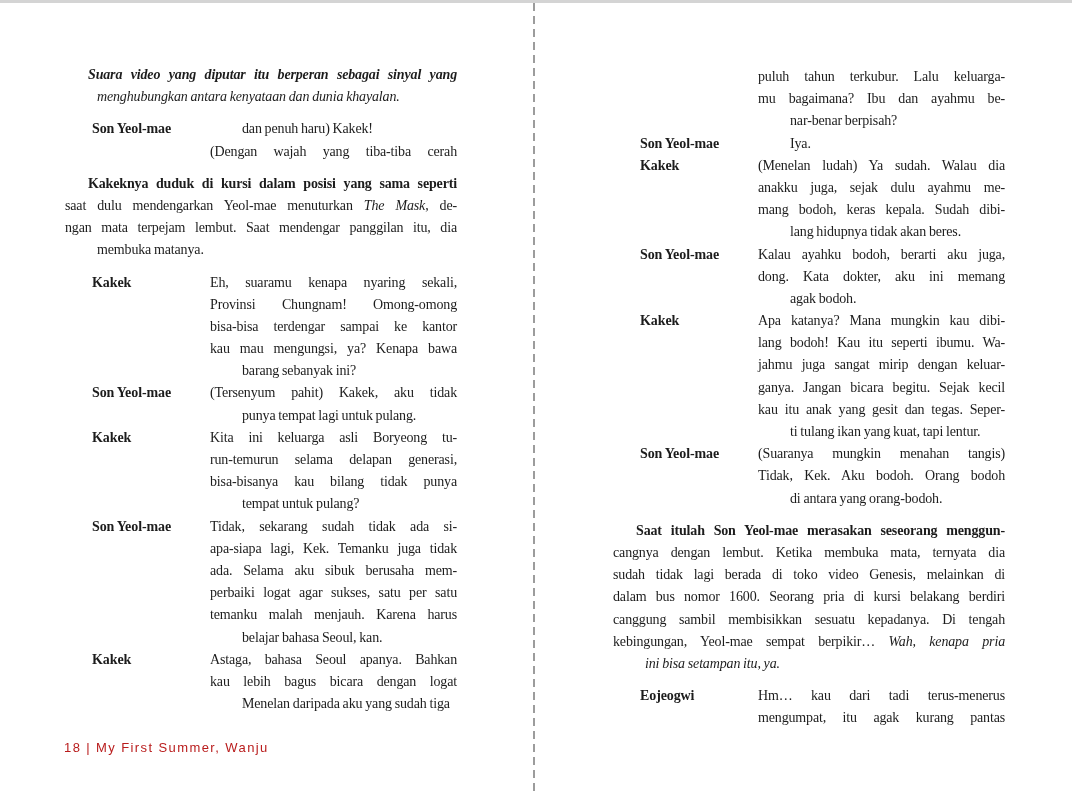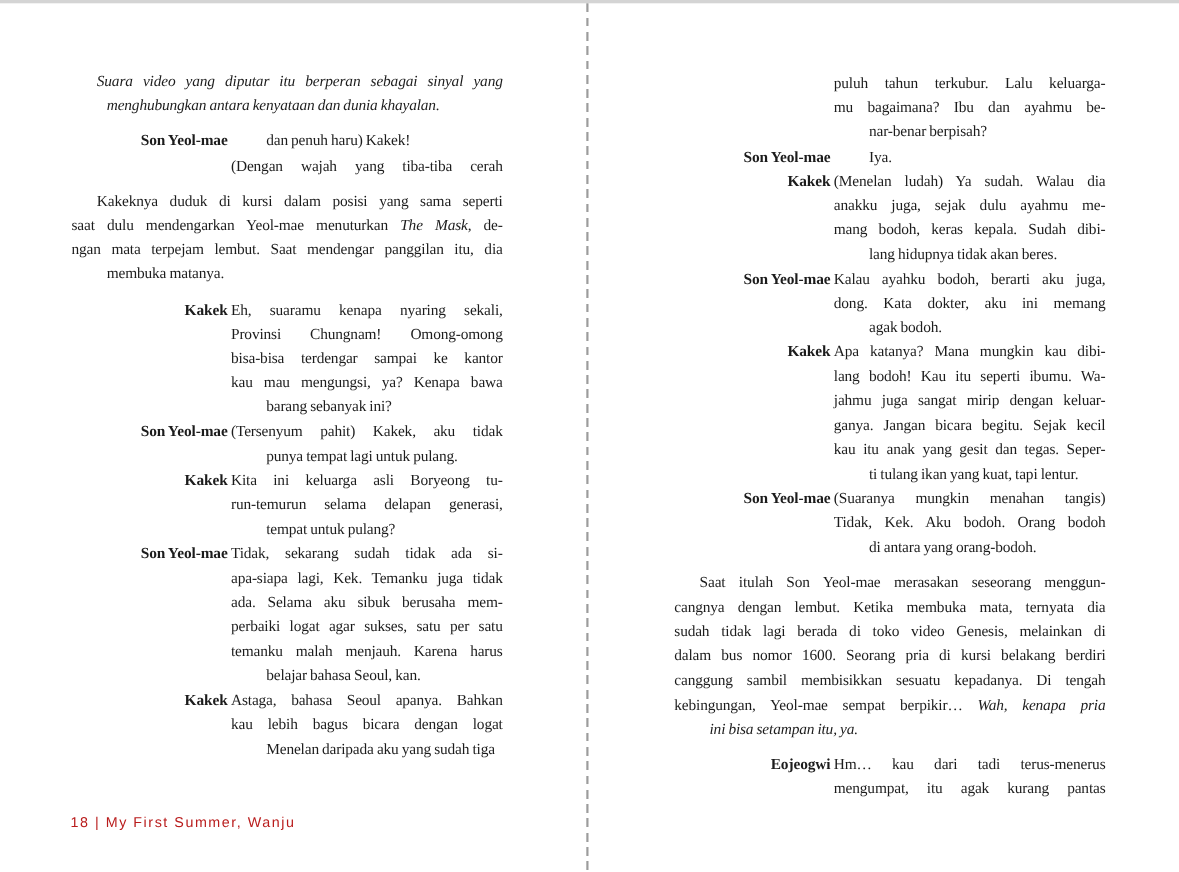--- a/index.html
+++ b/index.html
@@ -19,26 +19,26 @@
   .page-r{left:535px;right:0;}
   .content{position:absolute;width:392px;font-size:14px;letter-spacing:-0.15px;word-spacing:-0.5px;}
   #left-content{left:65px;top:64px;}
   #right-content{left:78px;top:66px;}
   .block + .block{margin-top:10px;}
   .line{
     line-height:22.2px;height:22.2px;
     text-align:justify;text-align-last:justify;
   }
   .line.last{text-align-last:left;margin-left:32px;}
-  .para .line.first{text-indent:23px;}
+  .para .line.first{text-indent:23px;font-weight:bold;}
   .entry{position:relative;padding-left:145px;}
   .speaker{
     position:absolute;left:27px;top:0;width:115px;
     font-weight:700;line-height:22.2px;letter-spacing:-0.1px;
-    text-align:right;
+    text-align:left;
   }
   em{font-style:italic;}
   .foot{
     position:absolute;top:740px;
     font-family:Liberation Sans, sans-serif;
     font-size:13px;letter-spacing:1.4px;color:#b91c1c;white-space:nowrap;
   }
   .foot-l{left:64px;}
 </style>
 </head>
@@ -77,20 +77,21 @@
         </div>
         <div class="entry">
           <span class="speaker">Son Yeol-mae</span>
           <div class="line"><span>(Tersenyum pahit) Kakek, aku tidak</span></div>
           <div class="line last"><span>punya tempat lagi untuk pulang.</span></div>
         </div>
         <div class="entry">
           <span class="speaker">Kakek</span>
           <div class="line"><span>Kita ini keluarga asli Boryeong tu-</span></div>
           <div class="line"><span>run-temurun selama delapan generasi,</span></div>
+          <div class="line"><span>bisa-bisanya kau bilang tidak punya</span></div>
           <div class="line last"><span>tempat untuk pulang?</span></div>
         </div>
         <div class="entry">
           <span class="speaker">Son Yeol-mae</span>
           <div class="line"><span>Tidak, sekarang sudah tidak ada si-</span></div>
           <div class="line"><span>apa-siapa lagi, Kek. Temanku juga tidak</span></div>
           <div class="line"><span>ada. Selama aku sibuk berusaha mem-</span></div>
           <div class="line"><span>perbaiki logat agar sukses, satu per satu</span></div>
           <div class="line"><span>temanku malah menjauh. Karena harus</span></div>
           <div class="line last"><span>belajar bahasa Seoul, kan.</span></div>

